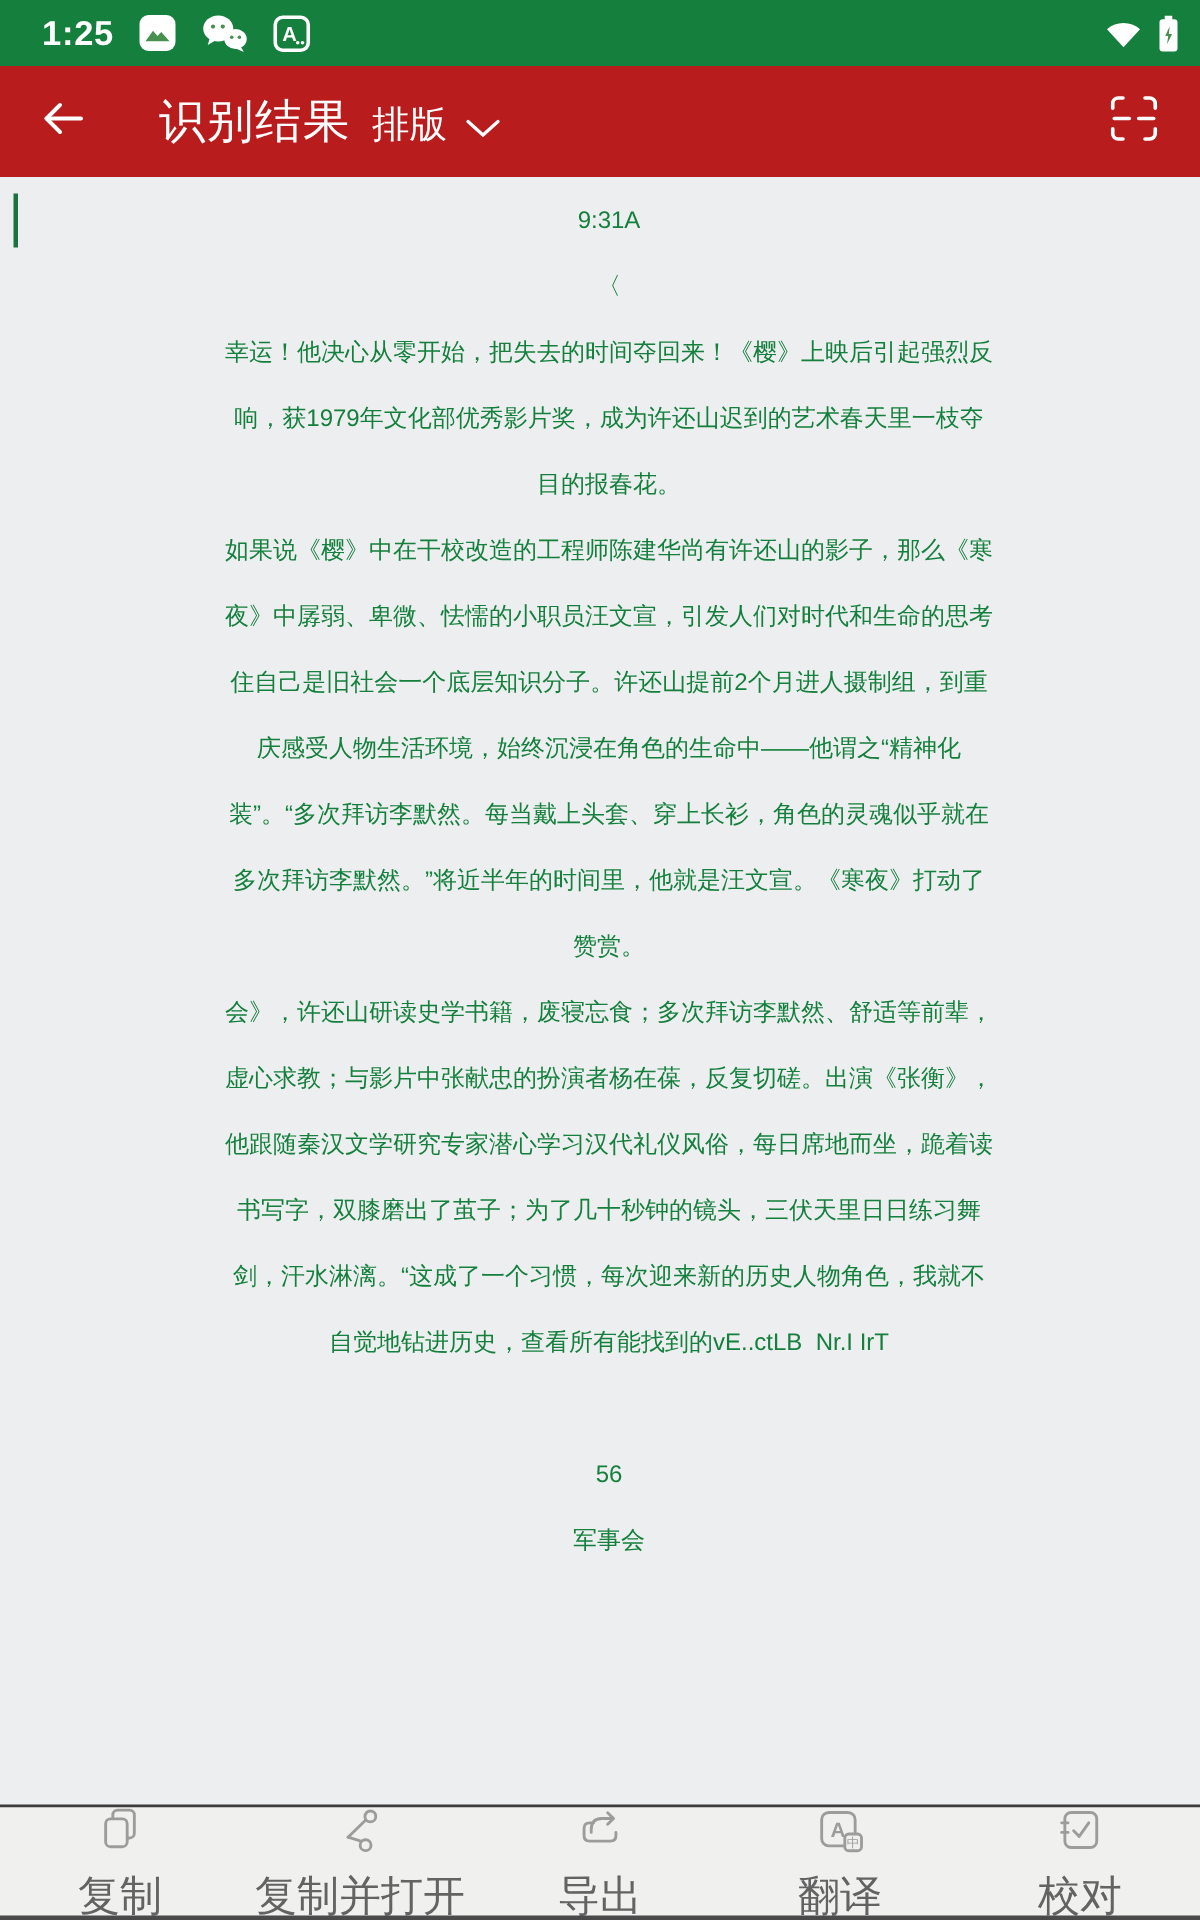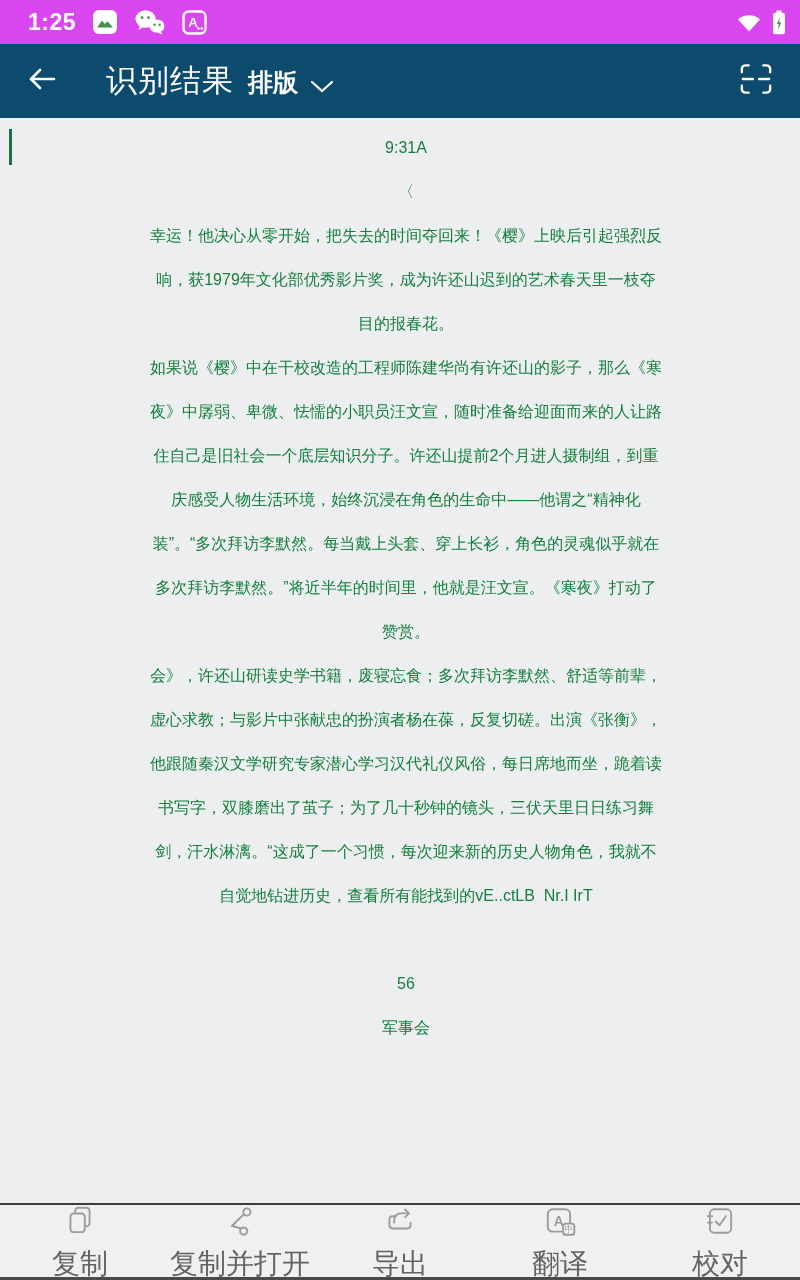--- a/index.html
+++ b/index.html
@@ -1,32 +1,32 @@
 <!DOCTYPE html>
 <html><head>
 <meta charset="utf-8">
 <style>
   * { margin:0; padding:0; box-sizing:border-box; }
   html,body { width:800px; height:1280px; overflow:hidden; }
   body { font-family:"Liberation Sans","DejaVu Sans",sans-serif; background:#edeef0; position:relative; }
 
   
-  .status-bar { height:44px; background:#d946ef; display:flex; align-items:center; padding:0 14px; color:#fff; }
+  .status-bar { height:44px; background:#15803d; display:flex; align-items:center; padding:0 14px; color:#fff; }
   .sb-left { display:flex; align-items:center; gap:16px; }
   .sb-time { font-size:23px; font-weight:600; letter-spacing:0.5px; padding-left:14px; }
   .sb-right { margin-left:auto; display:flex; align-items:center; gap:10px; }
   .sb-icon { display:flex; align-items:center; }
 
   
-  .app-bar { height:74px; background:#0c4a6e; display:flex; align-items:center; padding:0 16px; color:#fff; }
+  .app-bar { height:74px; background:#b91c1c; display:flex; align-items:center; padding:0 16px; color:#fff; }
   .back-btn { width:44px; height:44px; display:flex; align-items:center; justify-content:center; margin-left:4px; }
   .title-group { display:flex; align-items:baseline; margin-left:42px; }
   .page-title { font-size:31px; font-weight:500; letter-spacing:1px; }
   .mode-select { display:flex; align-items:baseline; margin-left:14px; }
-  .mode-label { font-size:25px; font-weight:700; }
+  .mode-label { font-size:25px; font-weight:400; }
   .mode-chevron { margin-left:12px; align-self:center; margin-top:10px; }
   .scan-btn { margin-left:auto; width:48px; height:48px; display:flex; align-items:center; justify-content:center; margin-right:4px; }
 
   
   .content { position:absolute; top:118px; left:0; right:0; height:1085px; background:#edeef0; overflow:hidden; padding:8px 0 0 12px; }
   .text-line { height:44px; line-height:44px; font-size:16px; color:#15803d; white-space:pre; overflow:visible;text-align:center; }
   .cursor { position:absolute; left:9px; top:11px; width:3px; height:36px; background:#1d7040; }
 
   
   .divider { position:absolute; top:1203px; left:0; right:0; height:2px; background:#3c3c3c; }
@@ -120,21 +120,21 @@
 
 <div class="content">
   <div class="cursor"></div>
   <div>
       <div class="text-line">9:31A</div>
       <div class="text-line">〈</div>
       <div class="text-line">幸运！他决心从零开始，把失去的时间夺回来！《樱》上映后引起强烈反</div>
       <div class="text-line">响，获1979年文化部优秀影片奖，成为许还山迟到的艺术春天里一枝夺</div>
       <div class="text-line">目的报春花。</div>
       <div class="text-line">如果说《樱》中在干校改造的工程师陈建华尚有许还山的影子，那么《寒</div>
-      <div class="text-line">夜》中孱弱、卑微、怯懦的小职员汪文宣，随时准备给迎面而来的人让路</div>
+      <div class="text-line">夜》中孱弱、卑微、怯懦的小职员汪文宣，引发人们对时代和生命的思考</div>
       <div class="text-line">住自己是旧社会一个底层知识分子。许还山提前2个月进人摄制组，到重</div>
       <div class="text-line">庆感受人物生活环境，始终沉浸在角色的生命中——他谓之“精神化</div>
       <div class="text-line">装”。“多次拜访李默然。每当戴上头套、穿上长衫，角色的灵魂似乎就在</div>
       <div class="text-line">多次拜访李默然。”将近半年的时间里，他就是汪文宣。《寒夜》打动了</div>
       <div class="text-line">赞赏。</div>
       <div class="text-line">会》，许还山研读史学书籍，废寝忘食；多次拜访李默然、舒适等前辈，</div>
       <div class="text-line">虚心求教；与影片中张献忠的扮演者杨在葆，反复切磋。出演《张衡》，</div>
       <div class="text-line">他跟随秦汉文学研究专家潜心学习汉代礼仪风俗，每日席地而坐，跪着读</div>
       <div class="text-line">书写字，双膝磨出了茧子；为了几十秒钟的镜头，三伏天里日日练习舞</div>
       <div class="text-line">剑，汗水淋漓。“这成了一个习惯，每次迎来新的历史人物角色，我就不</div>

